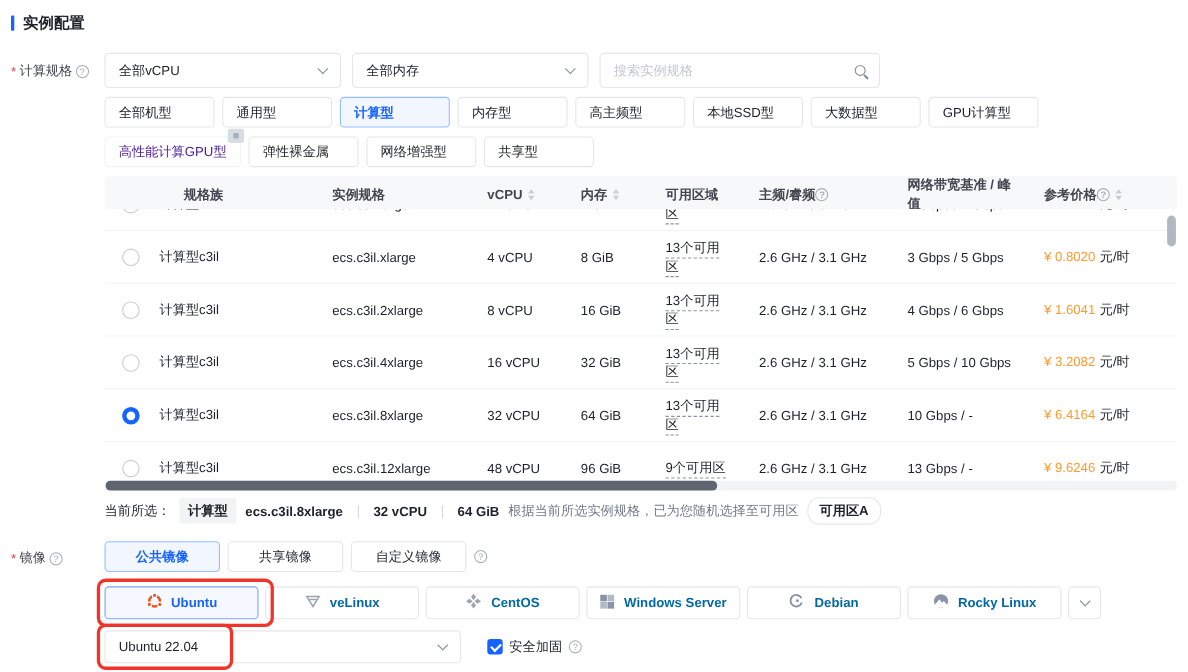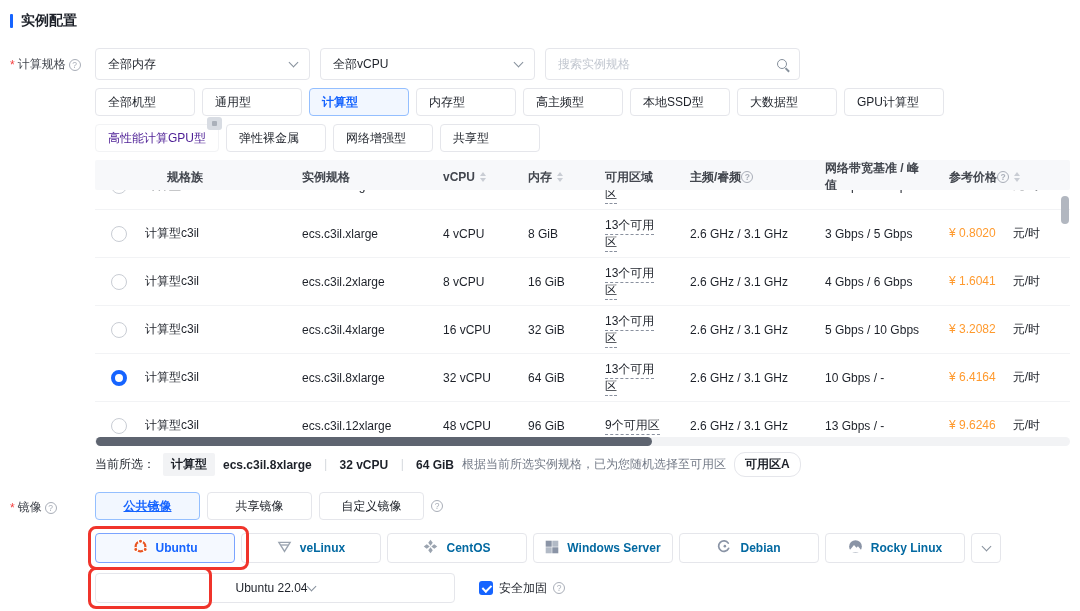--- a/index.html
+++ b/index.html
@@ -49,21 +49,21 @@
   .hcell { display:flex; align-items:center; }
   .trow { height:48px; border-bottom:1px solid #F2F3F5; background:#fff; }
   .clip-top { height:20px; overflow:hidden; }
   .clip-top .trow { margin-top:-28px; }
   .clip-bottom { height:34px; overflow:hidden; }
   .cell-radio { display:flex; justify-content:center; }
   .radio { width:16px; height:16px; border-radius:50%; border:1px solid #C9CDD4; background:#fff; }
   .radio.on { border:4.5px solid #1664FF; }
   .zone-dashed { border-bottom:1px dashed #8A919F; padding-bottom:2px; }
   .price-num { color:#FF9A2E; }
-  .price-unit { margin-left:17px; }
+  .price-unit { margin-left:4px; }
   .sort { display:inline-flex; flex-direction:column; gap:2px; margin-left:5px; }
   .sort .up { width:0; height:0; border-left:3.5px solid transparent; border-right:3.5px solid transparent;
               border-bottom:4px solid #C9CDD4; }
   .sort .dn { width:0; height:0; border-left:3.5px solid transparent; border-right:3.5px solid transparent;
               border-top:4px solid #C9CDD4; }
   .vscroll { position:absolute; top:36px; right:1px; width:8px; height:28px; background:#B2B7C0; border-radius:4px; }
   .hscroll { position:relative; height:9px; background:#F2F3F5; border-radius:5px; margin-top:1px; }
   .hthumb { position:absolute; left:1px; top:0; width:556px; height:9px; background:#5E6470; border-radius:5px; }
 
   
@@ -71,31 +71,31 @@
   .type-badge { background:#F2F3F5; border-radius:2px; padding:3px 8px; font-weight:bold; color:#1D2129; }
   .bold { font-weight:bold; }
   .sep { color:#C9CDD4; }
   .note { color:#737A87; }
   .zone-badge { border:1px solid #E5E6EB; border-radius:11px; padding:3px 10px; background:#fff; font-weight:bold; }
 
   
   .img-tabs { position:absolute; left:95px; top:492px; display:flex; gap:7px; align-items:center; }
   .itab { height:28px; width:105px; display:flex; align-items:center; justify-content:center;
           border:1px solid #E5E6EB; border-radius:4px; background:#fff; }
-  .itab.active { background:#F2F7FF; border-color:#94BFFF; color:#1664FF; font-weight:bold;text-decoration:underline; }
+  .itab.active { background:#F2F7FF; border-color:#94BFFF; color:#1664FF; font-weight:bold; }
   .os-row { position:absolute; left:95px; top:533px; display:flex; gap:6px; align-items:center; }
   .os { height:30px; width:140px; display:flex; align-items:center; justify-content:center; gap:8px;
         border:1px solid #E5E6EB; border-radius:4px; background:#fff; color:#0369a1; font-weight:bold; }
   .os.selected { background:#F5F9FF; border-color:#7BA4FF; color:#1664FF; }
   .os svg { flex:0 0 auto; }
   .os-more { height:30px; width:30px; display:flex; align-items:center; justify-content:center;
         border:1px solid #E5E6EB; border-radius:4px; background:#fff; }
   .version-row { position:absolute; left:95px; top:573px; display:flex; align-items:center; gap:24px; }
-  .version-select { width:360px; height:30px; border:1px solid #E5E6EB; border-radius:4px; background:#fff;
-        display:flex; align-items:center; justify-content:center; padding:0 12px; }
+  .version-select { width:324px; height:30px; border:1px solid #E5E6EB; border-radius:4px; background:#fff;
+        display:flex; align-items:center; justify-content:space-between; padding:0 12px; }
   .hardening { display:flex; align-items:center; gap:6px; }
   .checkbox { position:relative; width:14px; height:14px; background:#1664FF; border-radius:3px; }
   .checkbox::after { content:''; position:absolute; left:4.5px; top:1.5px; width:3.5px; height:7px;
         border:solid #fff; border-width:0 2px 2px 0; transform:rotate(45deg); }
 
   
   .anno { position:absolute; border:3px solid #F0342B; border-radius:8px; pointer-events:none; z-index:5; }
   .anno1 { left:88px; top:526px; width:161px; height:44px; }
   .anno2 { left:88px; top:567px; width:124px; height:42px; }
 </style>
@@ -110,25 +110,25 @@
   </div>
 
   <div class="form-label" style="top:56px;">
     <span class="star">*</span>
     <span>计算规格</span>
     <span class="q">?</span>
   </div>
 
   <div class="filters">
     <div class="select">
+      <span>全部vCPU</span>
+      <span class="chev"></span>
+    </div>
+    <div class="select">
       <span>全部内存</span>
-      <span class="chev"></span>
-    </div>
-    <div class="select">
-      <span>全部vCPU</span>
       <span class="chev"></span>
     </div>
     <div class="search-box">
       <input placeholder="搜索实例规格" style="">
       <span class="mag"></span>
     </div>
   </div>
 
   <div class="tabs-row" style="top:88px;">
       <div class="ftab">

